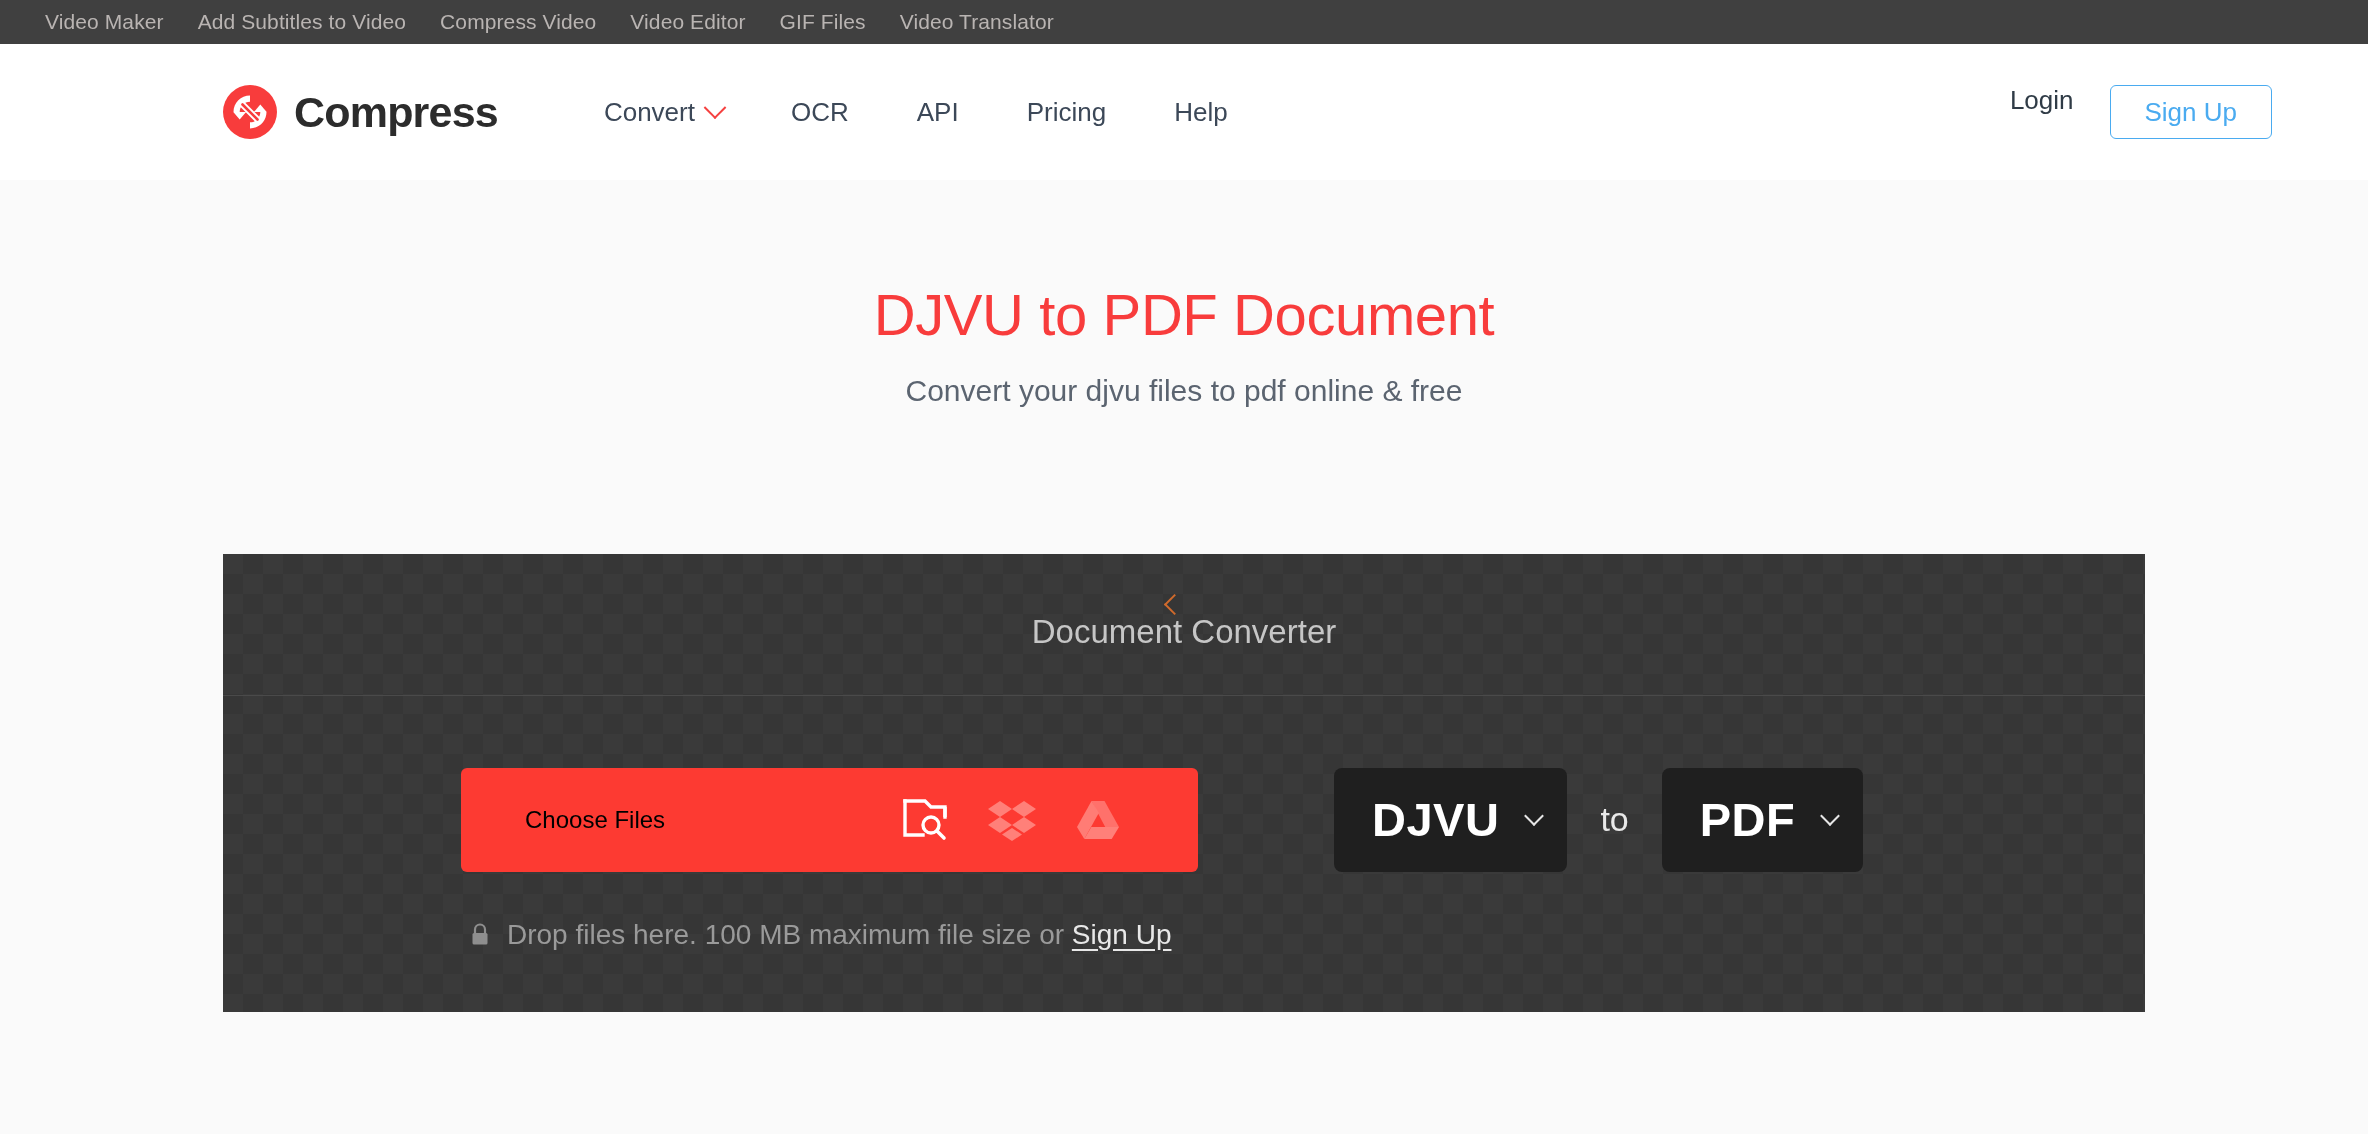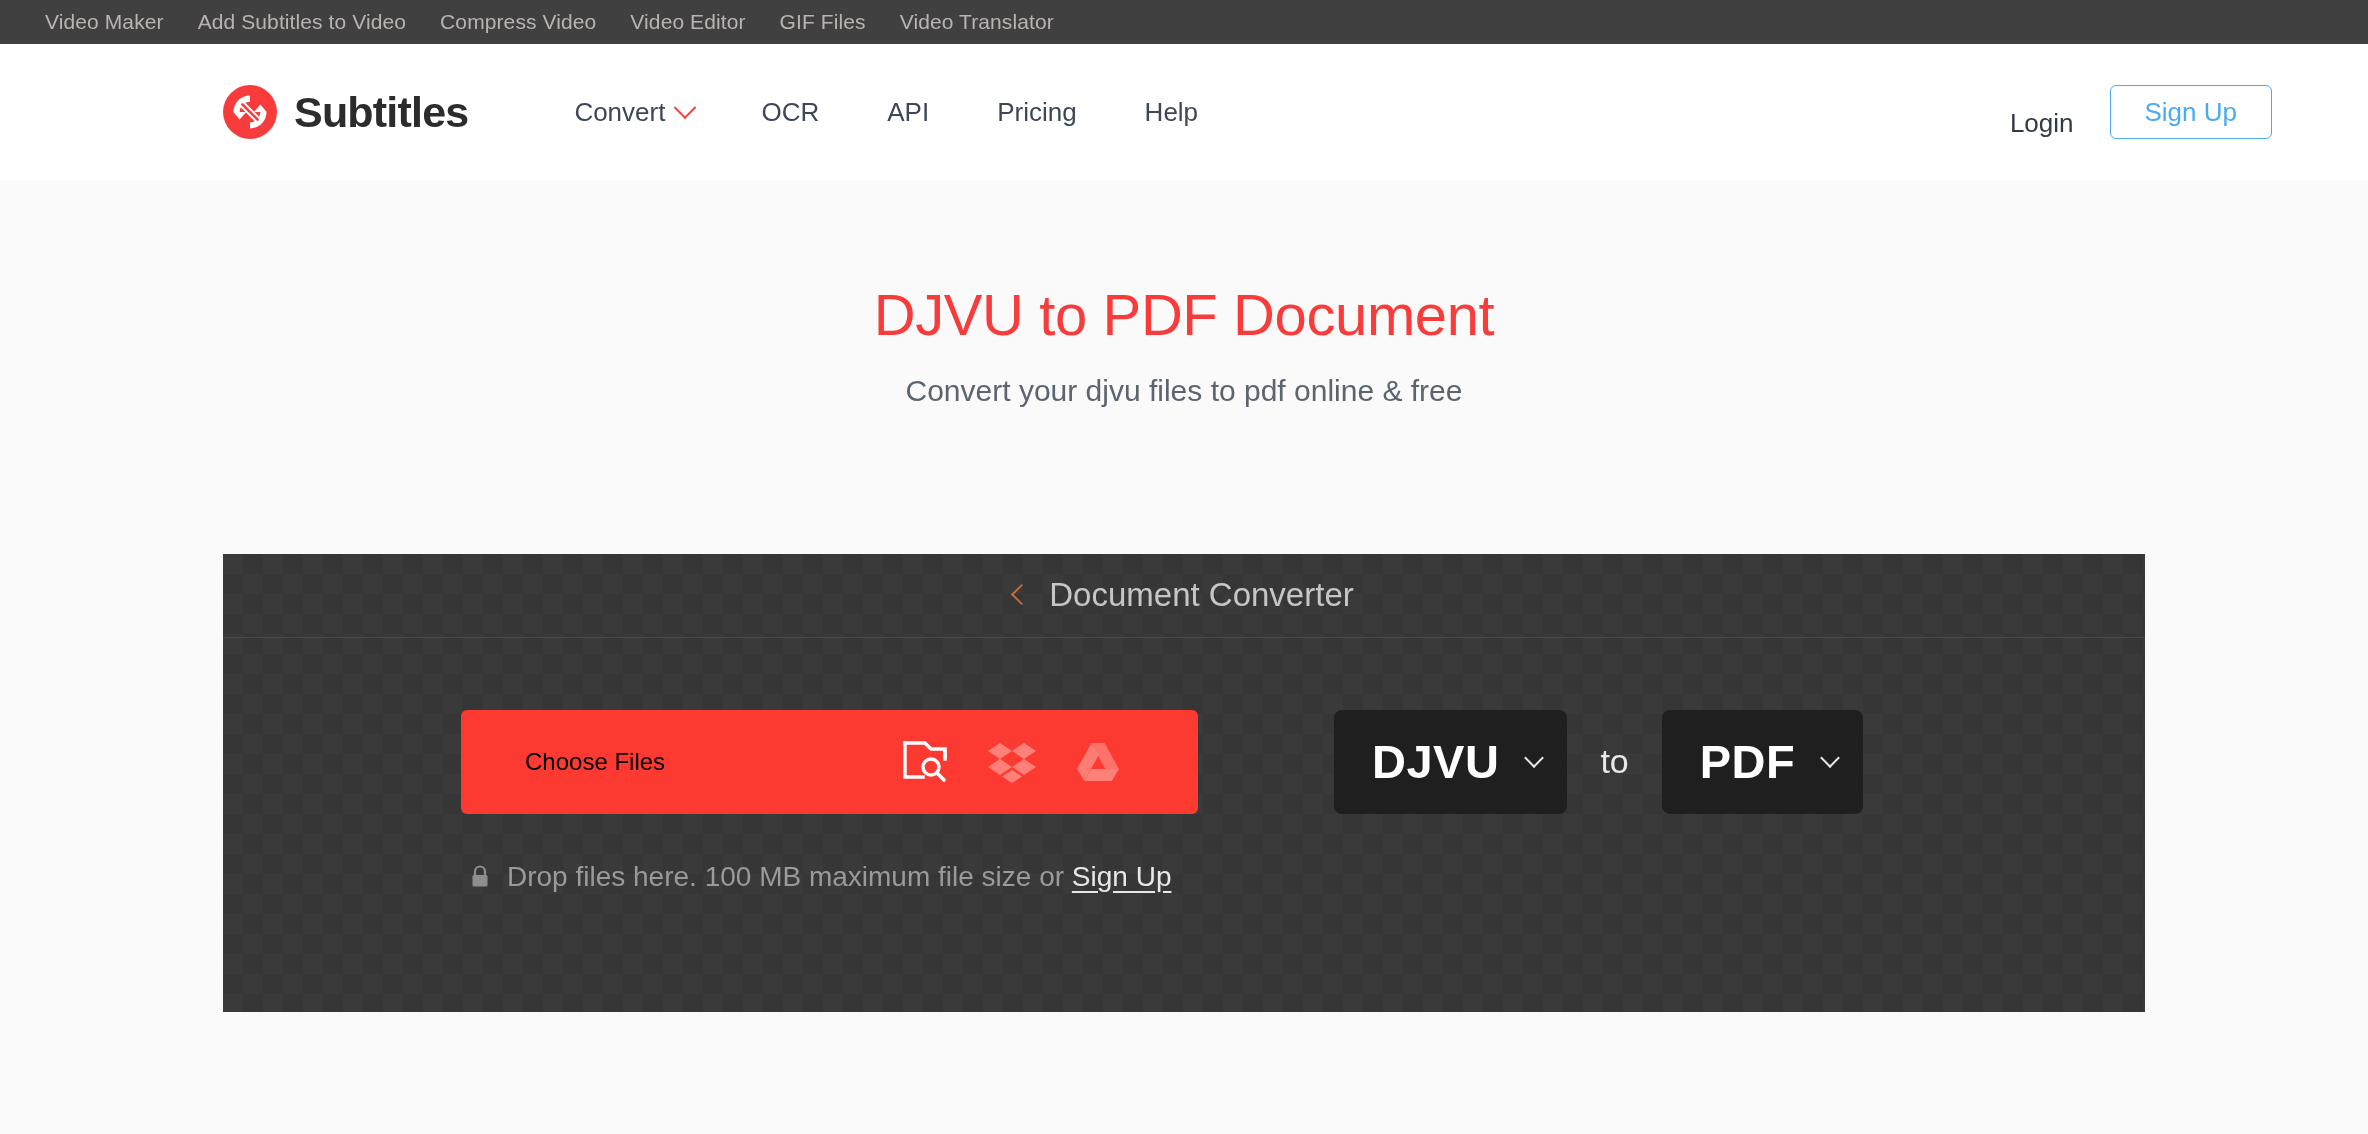--- a/index.html
+++ b/index.html
@@ -81,21 +81,21 @@
     border-bottom: 2.5px solid #f5403f;
     transform: rotate(45deg) translate(-3px,-3px);
   }
 
   .header-right {
     position: absolute;
     right: 96px;
     top: 50%;
     transform: translateY(-50%);
     display: flex;
-    align-items: flex-end;
+    align-items: flex-start;
     gap: 36px;
   }
   .login-link {
     color: #2f3b46;
     font-size: 26px;
     text-decoration: none;
   }
   .signup-btn {
     border: 1.5px solid #4aabf0;
     border-radius: 6px;
@@ -136,25 +136,26 @@
     position: relative;
     background-color: #3a3a3a;
     background-image:
       linear-gradient(45deg, #363636 25%, transparent 25%, transparent 75%, #363636 75%),
       linear-gradient(45deg, #363636 25%, transparent 25%, transparent 75%, #363636 75%);
     background-size: 40px 40px;
     background-position: 0 0, 20px 20px;
     min-height: 458px;
   }
   .panel-head {
-    height: 84px;
+    height: 142px;
     display: flex;
     align-items: center;
     justify-content: center;
     border-bottom: 1px solid #4a4a4a;
+    flex-direction: column;
   }
   .panel-head .back-chevron {
     display: inline-block;
     width: 15px; height: 15px;
     border-left: 2px solid #d06a2c;
     border-bottom: 2px solid #d06a2c;
     transform: rotate(45deg);
     margin-right: 20px;
     position: relative;
     top: -1px;
@@ -278,21 +279,21 @@
   <a href="#" class="brand">
     <svg class="logo-mark" viewBox="0 0 56 56">
       <circle cx="28" cy="28" r="27" fill="#f83c3c"></circle>
       <path d="M28 11.5 C18.9 11.5 11.5 18.9 11.5 28 h6.2 C17.7 22.3 22.3 17.7 28 17.7 Z" fill="#ffffff"></path>
       <path d="M11.5 28 l-0.2 0 6.4 7.6 6.4 -7.6 Z" fill="#ffffff"></path>
       <path d="M28 44.5 C37.1 44.5 44.5 37.1 44.5 28 h-6.2 C38.3 33.7 33.7 38.3 28 38.3 Z" fill="#ffffff"></path>
       <path d="M44.7 28 l-6.4 -7.6 -6.4 7.6 Z" fill="#ffffff"></path>
       <path d="M20.5 20.5 L35.5 35.5" stroke="#ffffff" stroke-width="6.4" stroke-linecap="round"></path>
       <path d="M20.5 20.5 L35.5 35.5" stroke="#f83c3c" stroke-width="2.6" stroke-linecap="round"></path>
     </svg>
-    <span class="brand-name">Subtitles</span>
+    <span class="brand-name">Compress</span>
   </a>
 
   <nav class="mainnav">
     <a href="#" class="nav-item">
       <span>Convert</span>
       <i class="chev-red"></i>
     </a>
     <a href="#" class="nav-item">OCR</a>
     <a href="#" class="nav-item">API</a>
     <a href="#" class="nav-item">Pricing</a>

